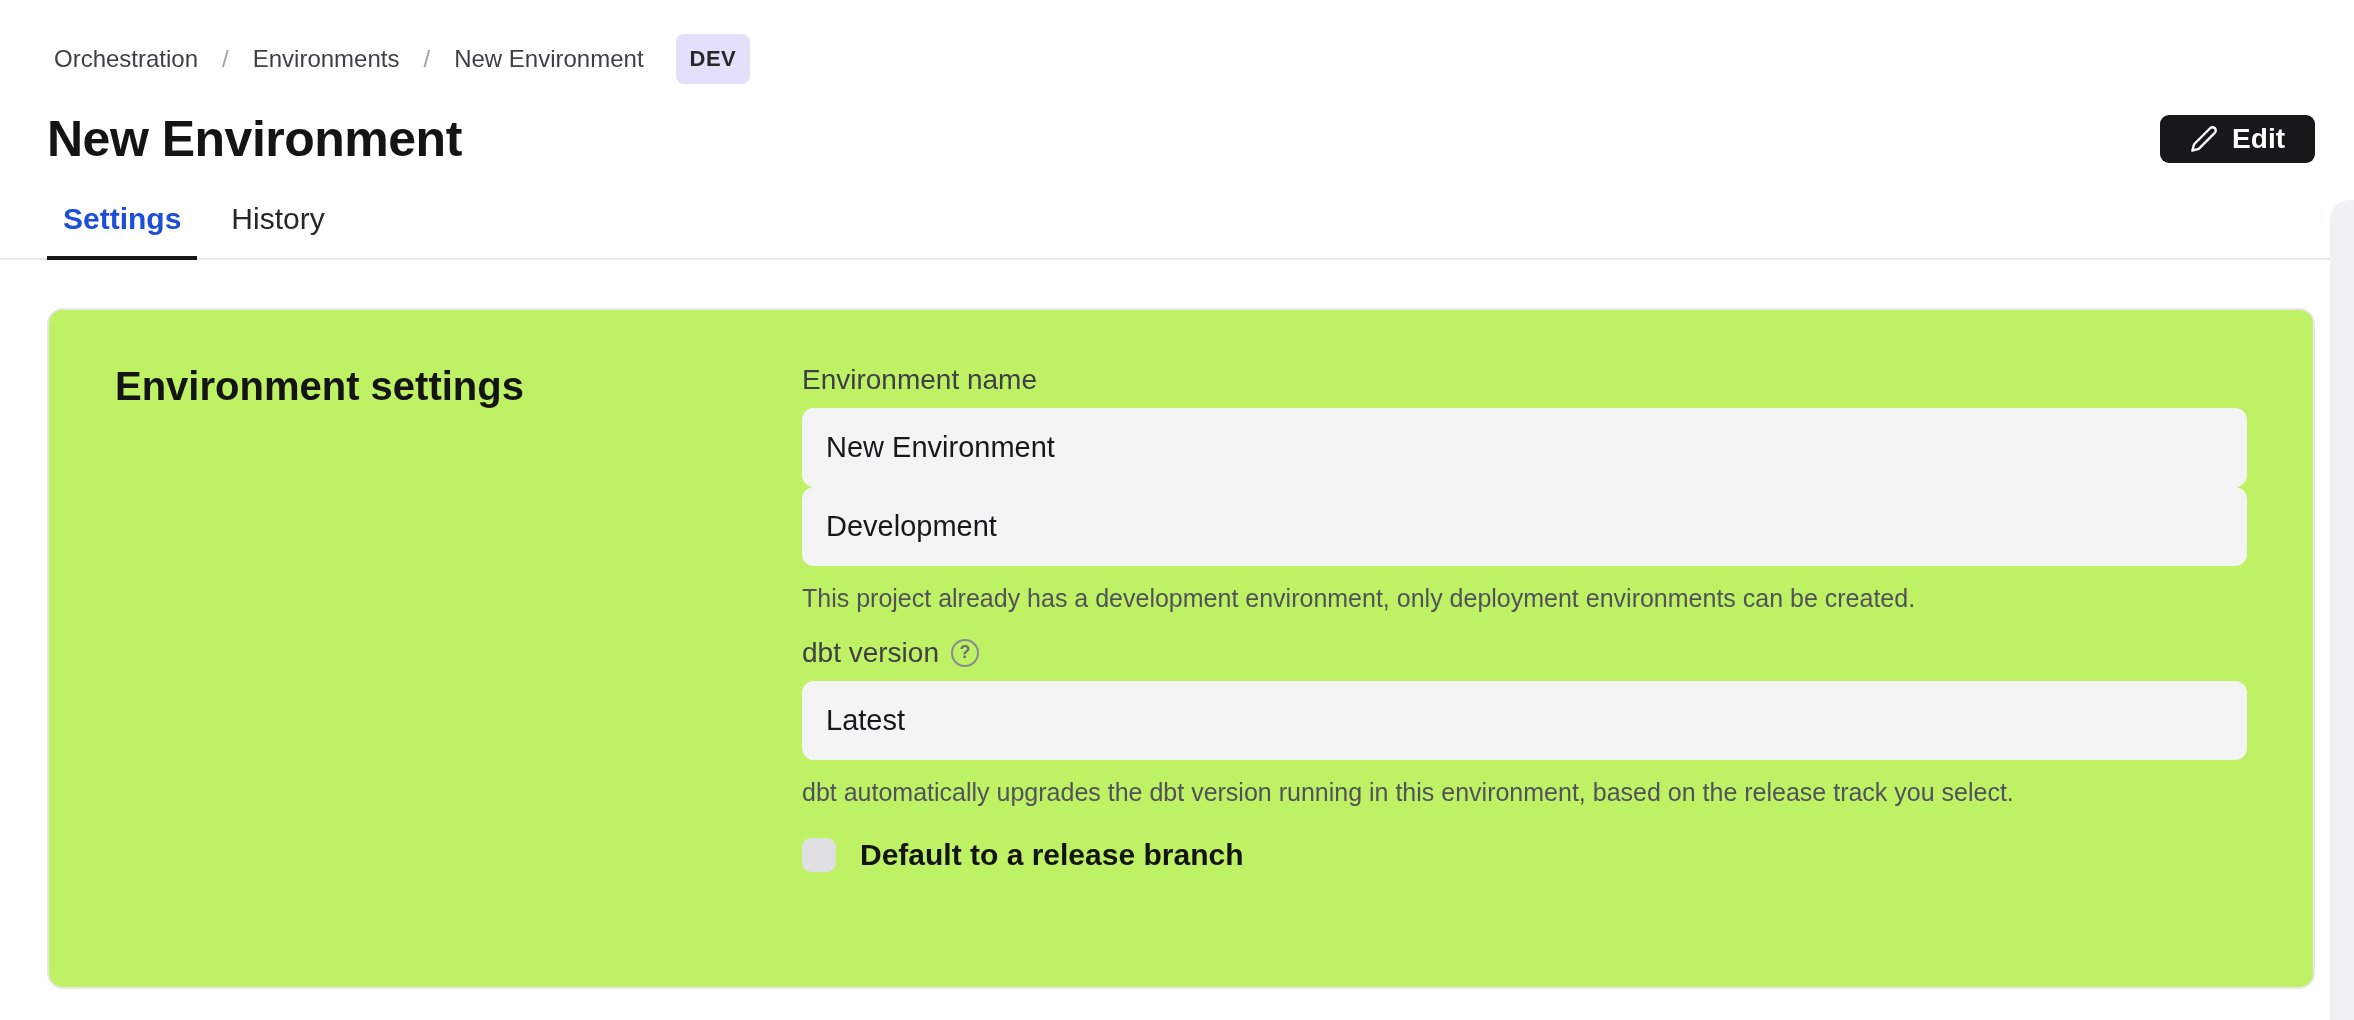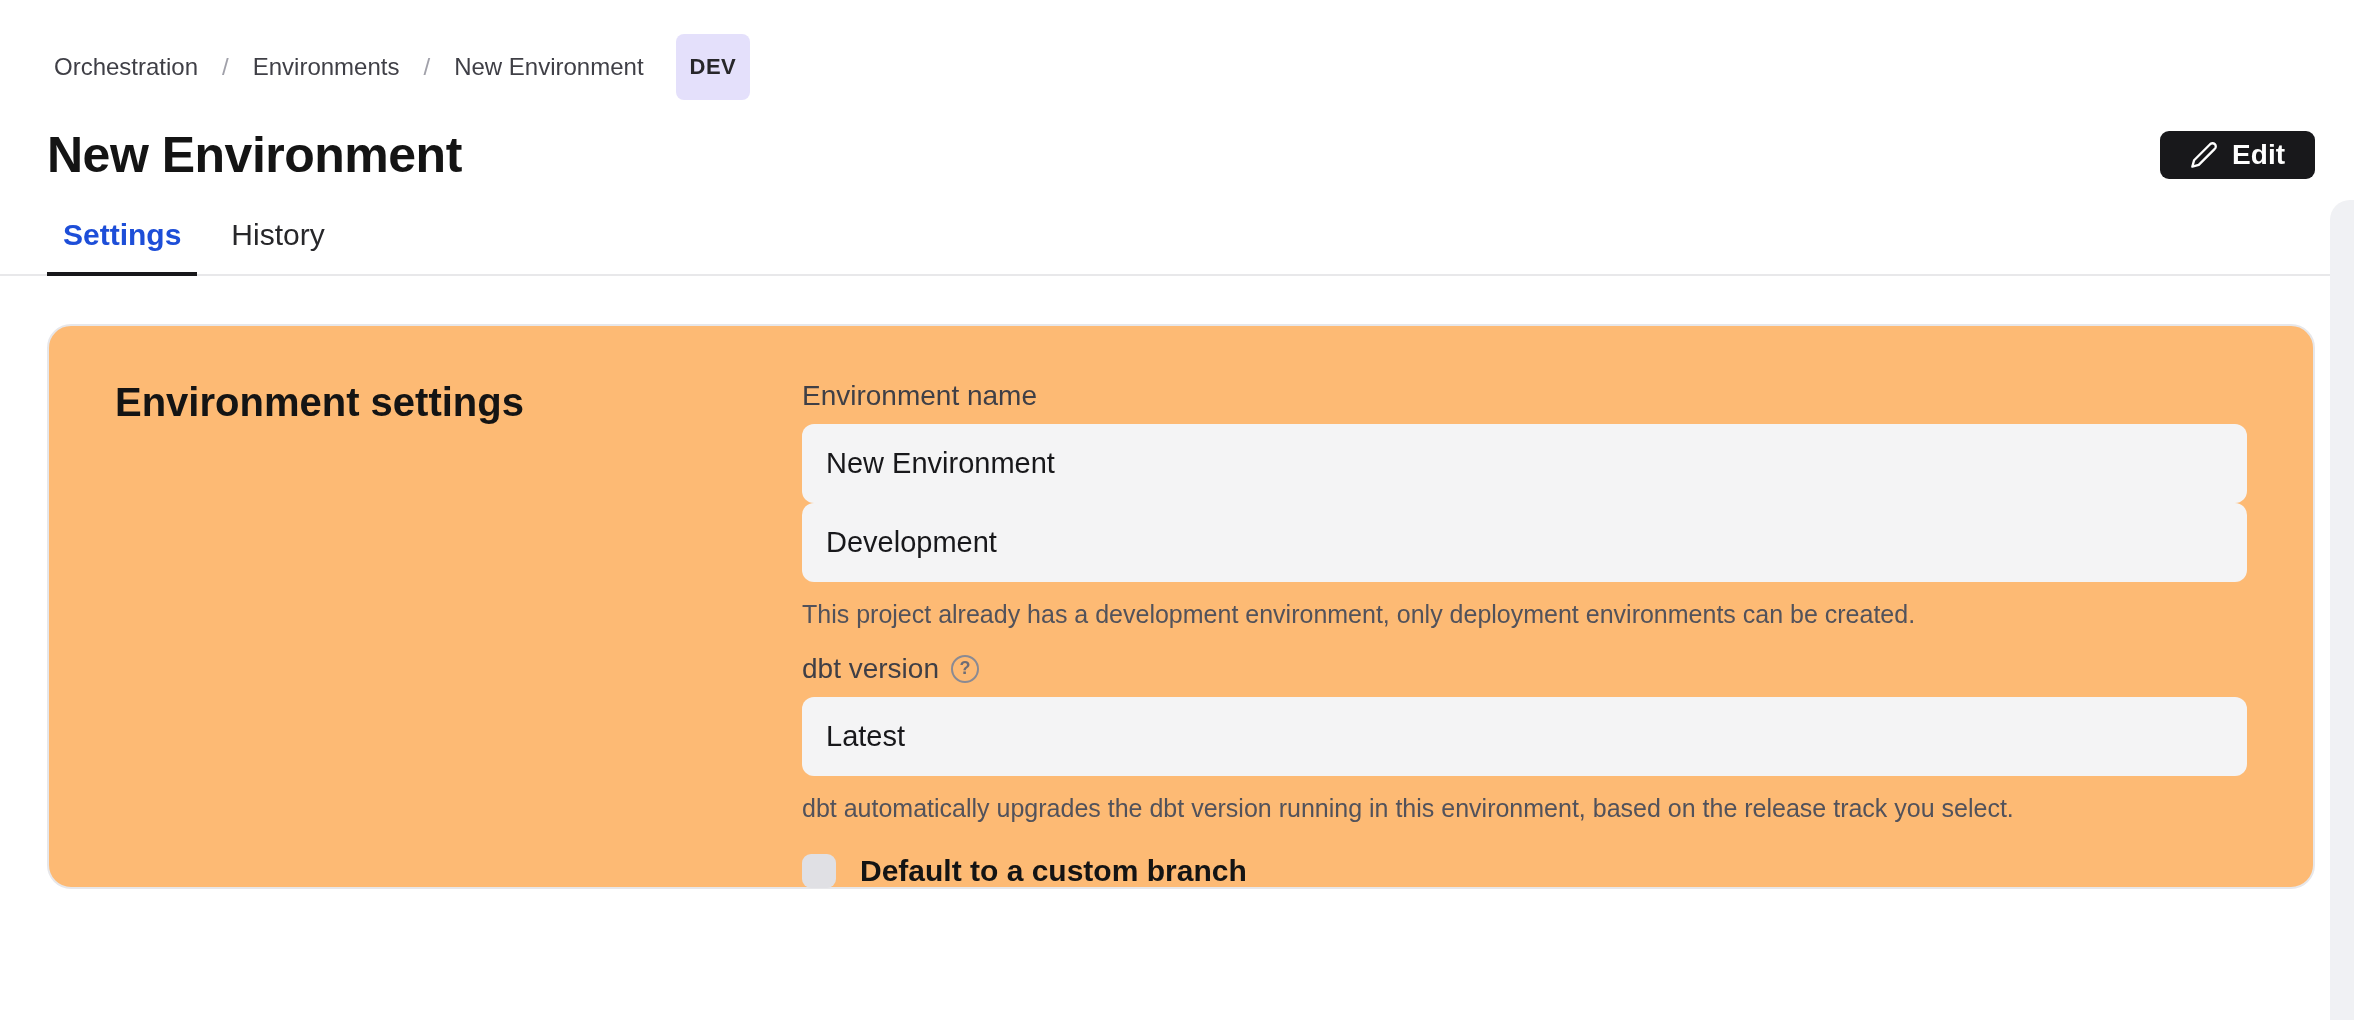--- a/index.html
+++ b/index.html
@@ -21,21 +21,21 @@
     color: #3f3f46;
     gap: 24px;
   }
   .breadcrumb a { color: #3f3f46; text-decoration: none; cursor: pointer; }
   .breadcrumb .sep { color: #a1a1aa; }
   .badge {
     background: #e4e0fb;
     color: #27272a;
     font-weight: 700;
     font-size: 22px;
-    padding: 20px 14px;
+    padding: 12px 14px;
     border-radius: 8px;
     margin-left: 8px;
     letter-spacing: 0.5px;
   }
 
   
   .header-row {
     display: flex; align-items: center; justify-content: space-between;
     padding: 0 39px 0 47px;
     margin-top: 26px;
@@ -87,24 +87,24 @@
     top: 200px; right: 0;
     width: 24px; bottom: 0;
     background: #f0f1f4;
     border-top-left-radius: 20px;
   }
 
   
   .card {
     position: relative;
     margin: 48px 39px 0 47px;
-    height: 565px;
+    height: 681px;
     border: 2px solid #e7e7ea;
-    border-radius: 24px;
-    background: #fdba74;
+    border-radius: 16px;
+    background: #bef264;
   }
   .section-title {
     position: absolute;
     left: 66px; top: 54px;
     margin: 0;
     font-size: 40px;
     font-weight: 700;
     color: #141414;
   }
   .form {
@@ -216,17 +216,17 @@
 
     <div class="field-label mt">
       <span>dbt version</span>
       <span class="q-icon">?</span>
     </div>
     <input class="text-input" type="text" readonly="" value="Latest" style="">
     <p class="help">dbt automatically upgrades the dbt version running in this environment, based on the release track you select.</p>
 
     <div class="checkbox-row">
       <span class="checkbox"></span>
-      <span class="checkbox-label">Default to a custom branch</span>
+      <span class="checkbox-label">Default to a release branch</span>
     </div>
 
   </div>
 </section>
 
 </body></html>

